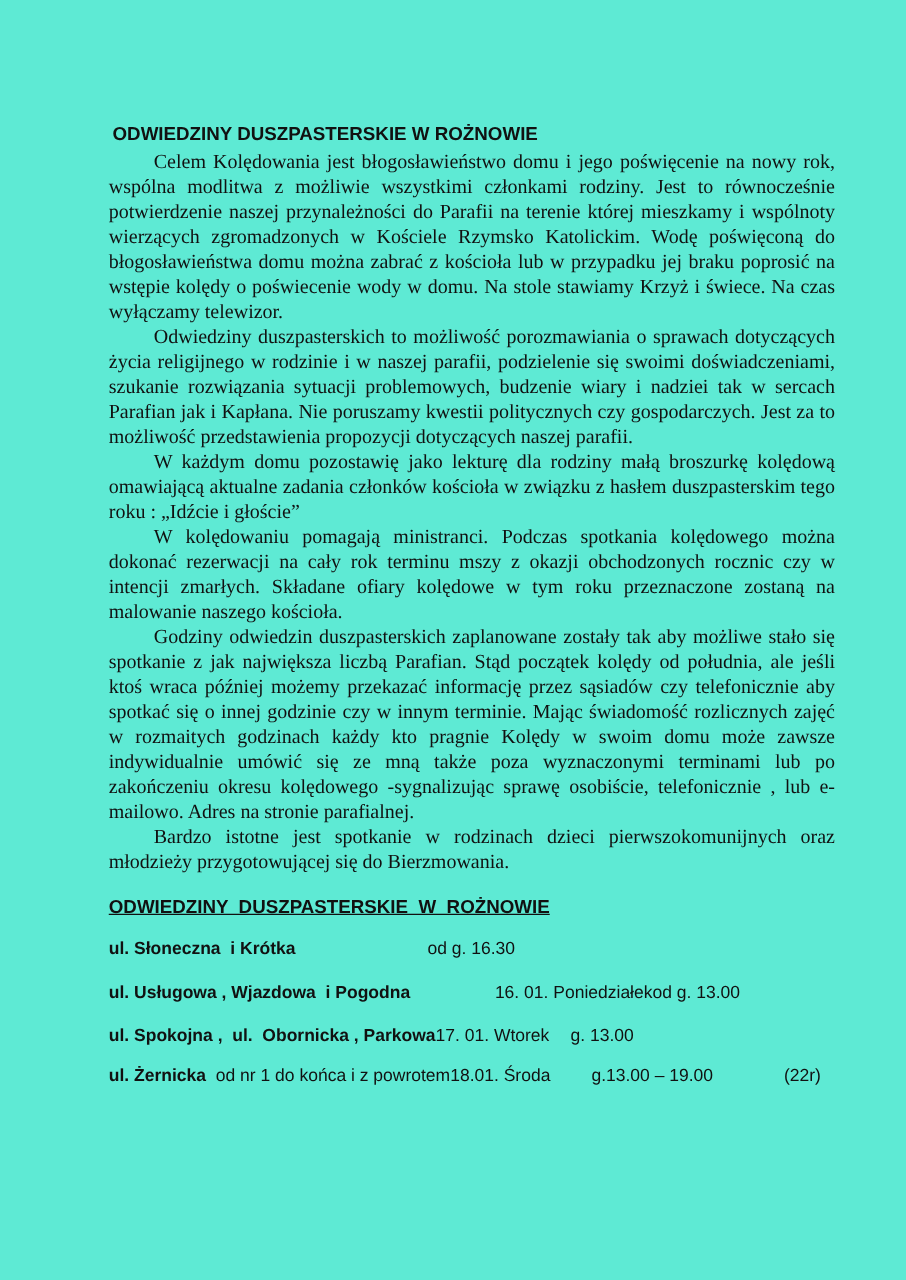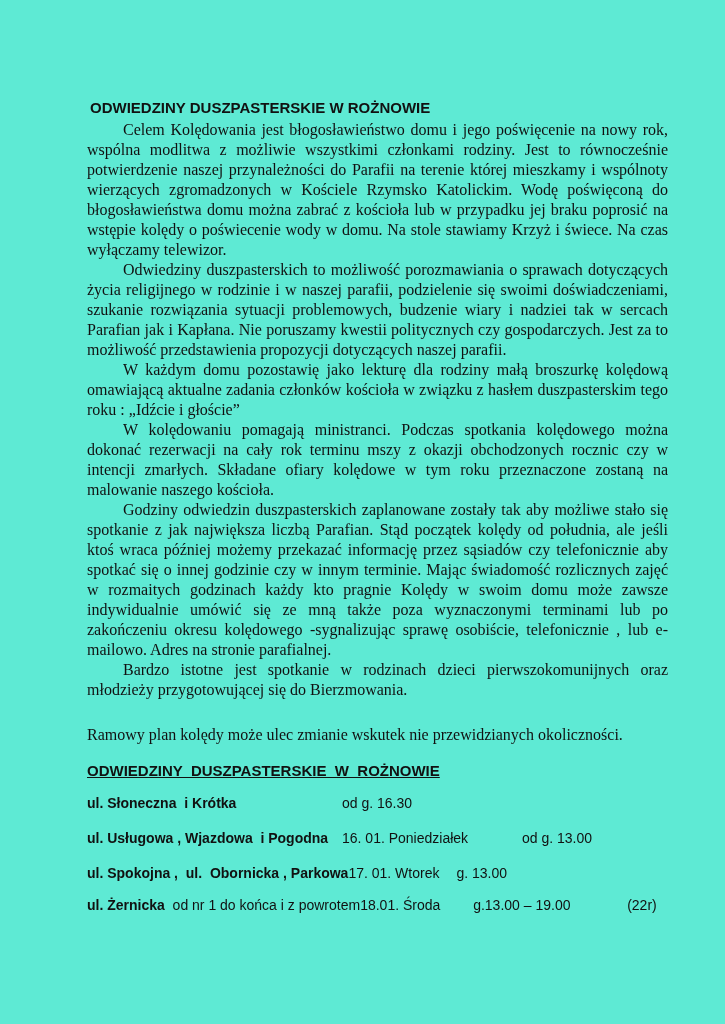--- a/index.html
+++ b/index.html
@@ -68,40 +68,39 @@
     margin-bottom: 15px;
     white-space: pre;
   }
   .srow:last-child { margin-bottom: 16px; }
   .r3 { margin-bottom: 12px; }
   .c-street { flex: none; min-width: 255px; white-space: pre; }
   .street-main { font-weight: bold; }
   .street-note { font-weight: normal; }
   .c-date, .c-time, .c-note { flex: none; white-space: pre; }
   .r1 .c-date { width: 151px; }
-  .r2 .c-date { width: 180px; }
+  .r2 .c-date { width: 180px; text-align: right; }
   .r3 .c-date { width: 108px; }
   .r4 .c-date { width: 113px; }
   .r4 .c-time { width: 154px; }
 </style>
 </head>
 <body>
 
 <div class="page">
 
   <h1 class="doc-title">ODWIEDZINY DUSZPASTERSKIE W ROŻNOWIE</h1>
 
   <p class="body-par">Celem Kolędowania jest błogosławieństwo domu i jego poświęcenie na nowy rok, wspólna modlitwa z możliwie wszystkimi członkami rodziny. Jest to równocześnie potwierdzenie naszej przynależności do Parafii na terenie której mieszkamy i wspólnoty wierzących zgromadzonych w Kościele Rzymsko Katolickim. Wodę poświęconą do błogosławieństwa domu można zabrać z kościoła lub w przypadku jej braku poprosić na wstępie kolędy o poświecenie wody w domu. Na stole stawiamy Krzyż i świece. Na czas wyłączamy telewizor.</p>
   <p class="body-par">Odwiedziny duszpasterskich to możliwość porozmawiania o sprawach dotyczących życia religijnego w rodzinie i w naszej parafii, podzielenie się swoimi doświadczeniami, szukanie rozwiązania sytuacji problemowych, budzenie wiary i nadziei tak w sercach Parafian jak i Kapłana. Nie poruszamy kwestii politycznych czy gospodarczych. Jest za to możliwość przedstawienia propozycji dotyczących naszej parafii.</p>
   <p class="body-par">W każdym domu pozostawię jako lekturę dla rodziny małą broszurkę kolędową omawiającą aktualne zadania członków kościoła w związku z hasłem duszpasterskim tego roku : „Idźcie i głoście”</p>
   <p class="body-par">W kolędowaniu pomagają ministranci. Podczas spotkania kolędowego można dokonać rezerwacji na cały rok terminu mszy z okazji obchodzonych rocznic czy w intencji zmarłych. Składane ofiary kolędowe w tym roku przeznaczone zostaną na malowanie naszego kościoła.</p>
   <p class="body-par">Godziny odwiedzin duszpasterskich zaplanowane zostały tak aby możliwe stało się spotkanie z jak największa liczbą Parafian. Stąd początek kolędy od południa, ale jeśli ktoś wraca później możemy przekazać informację przez sąsiadów czy telefonicznie aby spotkać się o innej godzinie czy w innym terminie. Mając świadomość rozlicznych zajęć w rozmaitych godzinach każdy kto pragnie Kolędy w swoim domu może zawsze indywidualnie umówić się ze mną także poza wyznaczonymi terminami lub po zakończeniu okresu kolędowego -sygnalizując sprawę osobiście, telefonicznie , lub e-mailowo. Adres na stronie parafialnej.</p>
   <p class="body-par">Bardzo istotne jest spotkanie w rodzinach dzieci pierwszokomunijnych oraz młodzieży przygotowującej się do Bierzmowania.</p>
 
-  <p class="notice">Ramowy plan kolędy może ulec zmianie wskutek nie przewidzianych okoliczności.</p>
 
   <h2 class="sched-heading">ODWIEDZINY  DUSZPASTERSKIE  W  ROŻNOWIE</h2>
 
   <div class="sched">
 
     <div class="srow r1">
       <span class="c-street"><span class="street-main">ul. Słoneczna  i Krótka</span><span class="street-note"></span></span>
       <span class="c-time">od g. 16.30</span>
       <span class="c-note"></span>
     </div>

